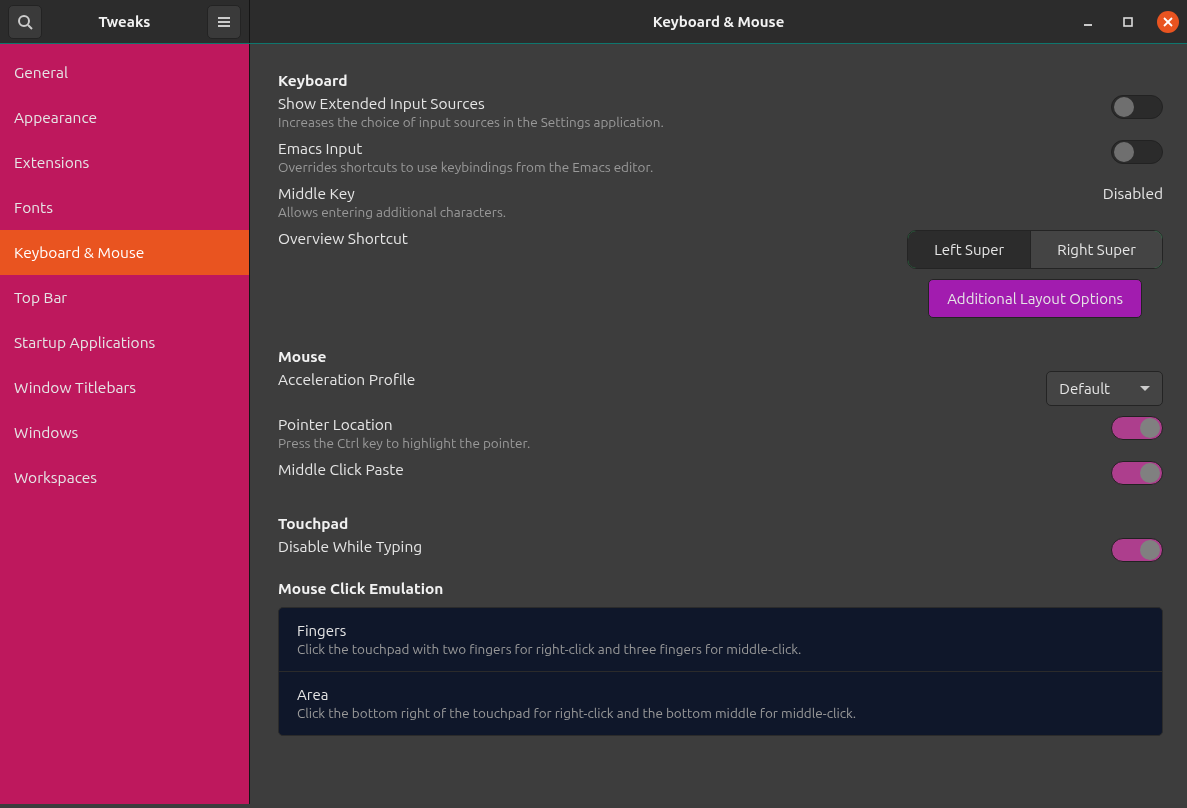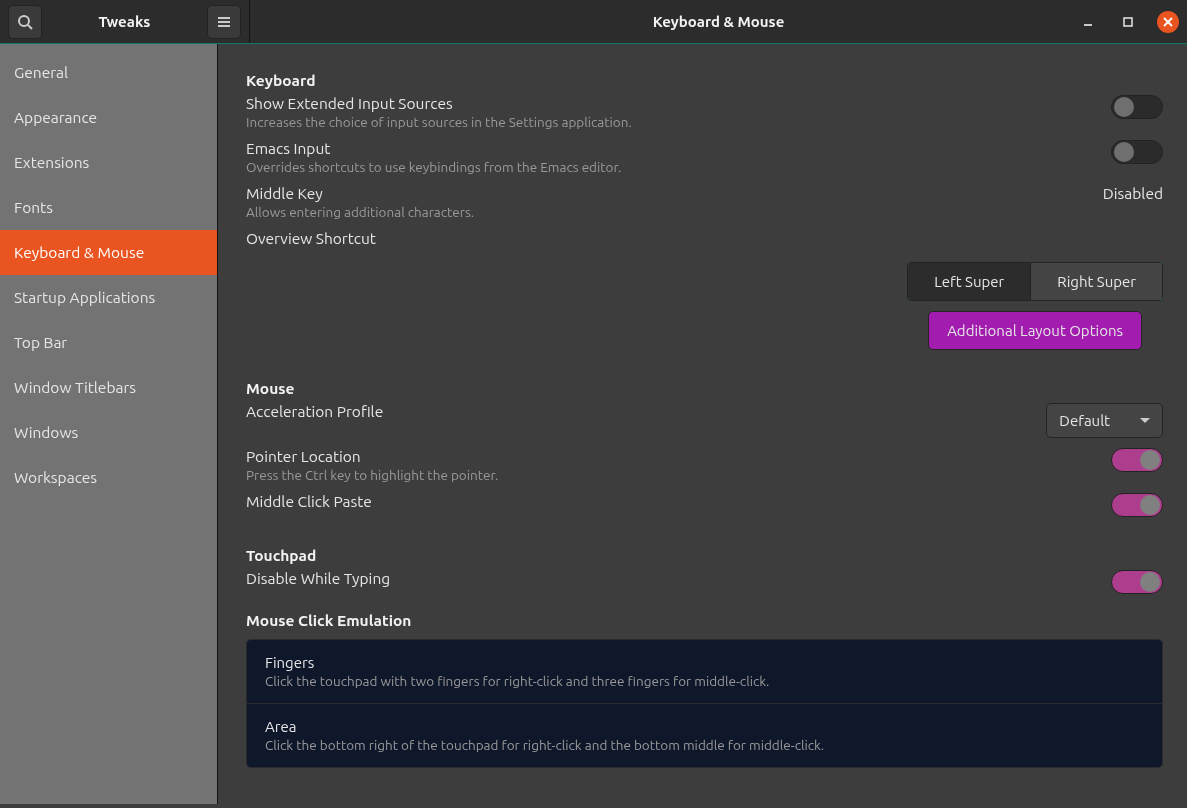--- a/index.html
+++ b/index.html
@@ -77,22 +77,22 @@
     color: #fff;
   }
   .win-btn svg { display: block; }
 
   
   .body {
     display: flex;
     height: calc(100% - 48px);
   }
   .sidebar {
-    width: 218px;
-    background: #737373;
+    width: 250px;
+    background: #be185d;
     border-right: 1px solid #141414;
     padding-top: 6px;
   }
   .sidebar-item {
     padding: 14px 14px;
     font-size: 15.5px;
     color: #e6e6e6;
     cursor: pointer;
   }
   .sidebar-item.active {
@@ -156,24 +156,23 @@
 
   .value-text {
     font-size: 15.5px;
     color: #e6e6e6;
   }
 
   
   .seg {
     display: inline-flex;
     border: 1px solid #242424;
-    border-radius: 3px;
+    border-radius: 9px;
     overflow: hidden;
     background: #22c55e;
-    margin-top: 32px;
   }
   .seg button {
     background: #444444;
     color: #e6e6e6;
     border: none;
     padding: 10px 26px;
     font-size: 15px;
     cursor: pointer;
     font-family: inherit;
   }
@@ -273,22 +272,22 @@
   </div>
 </div>
 
 <div class="body">
   <div class="sidebar" id="sidebar">
       <div class="sidebar-item">General</div>
       <div class="sidebar-item">Appearance</div>
       <div class="sidebar-item">Extensions</div>
       <div class="sidebar-item">Fonts</div>
       <div class="sidebar-item active">Keyboard &amp; Mouse</div>
+      <div class="sidebar-item">Top Bar</div>
       <div class="sidebar-item">Startup Applications</div>
-      <div class="sidebar-item">Top Bar</div>
       <div class="sidebar-item">Window Titlebars</div>
       <div class="sidebar-item">Windows</div>
       <div class="sidebar-item">Workspaces</div>
     </div>
 
   <div class="content">
 
     <div class="section-title">Keyboard</div>
 
     <div class="row">

